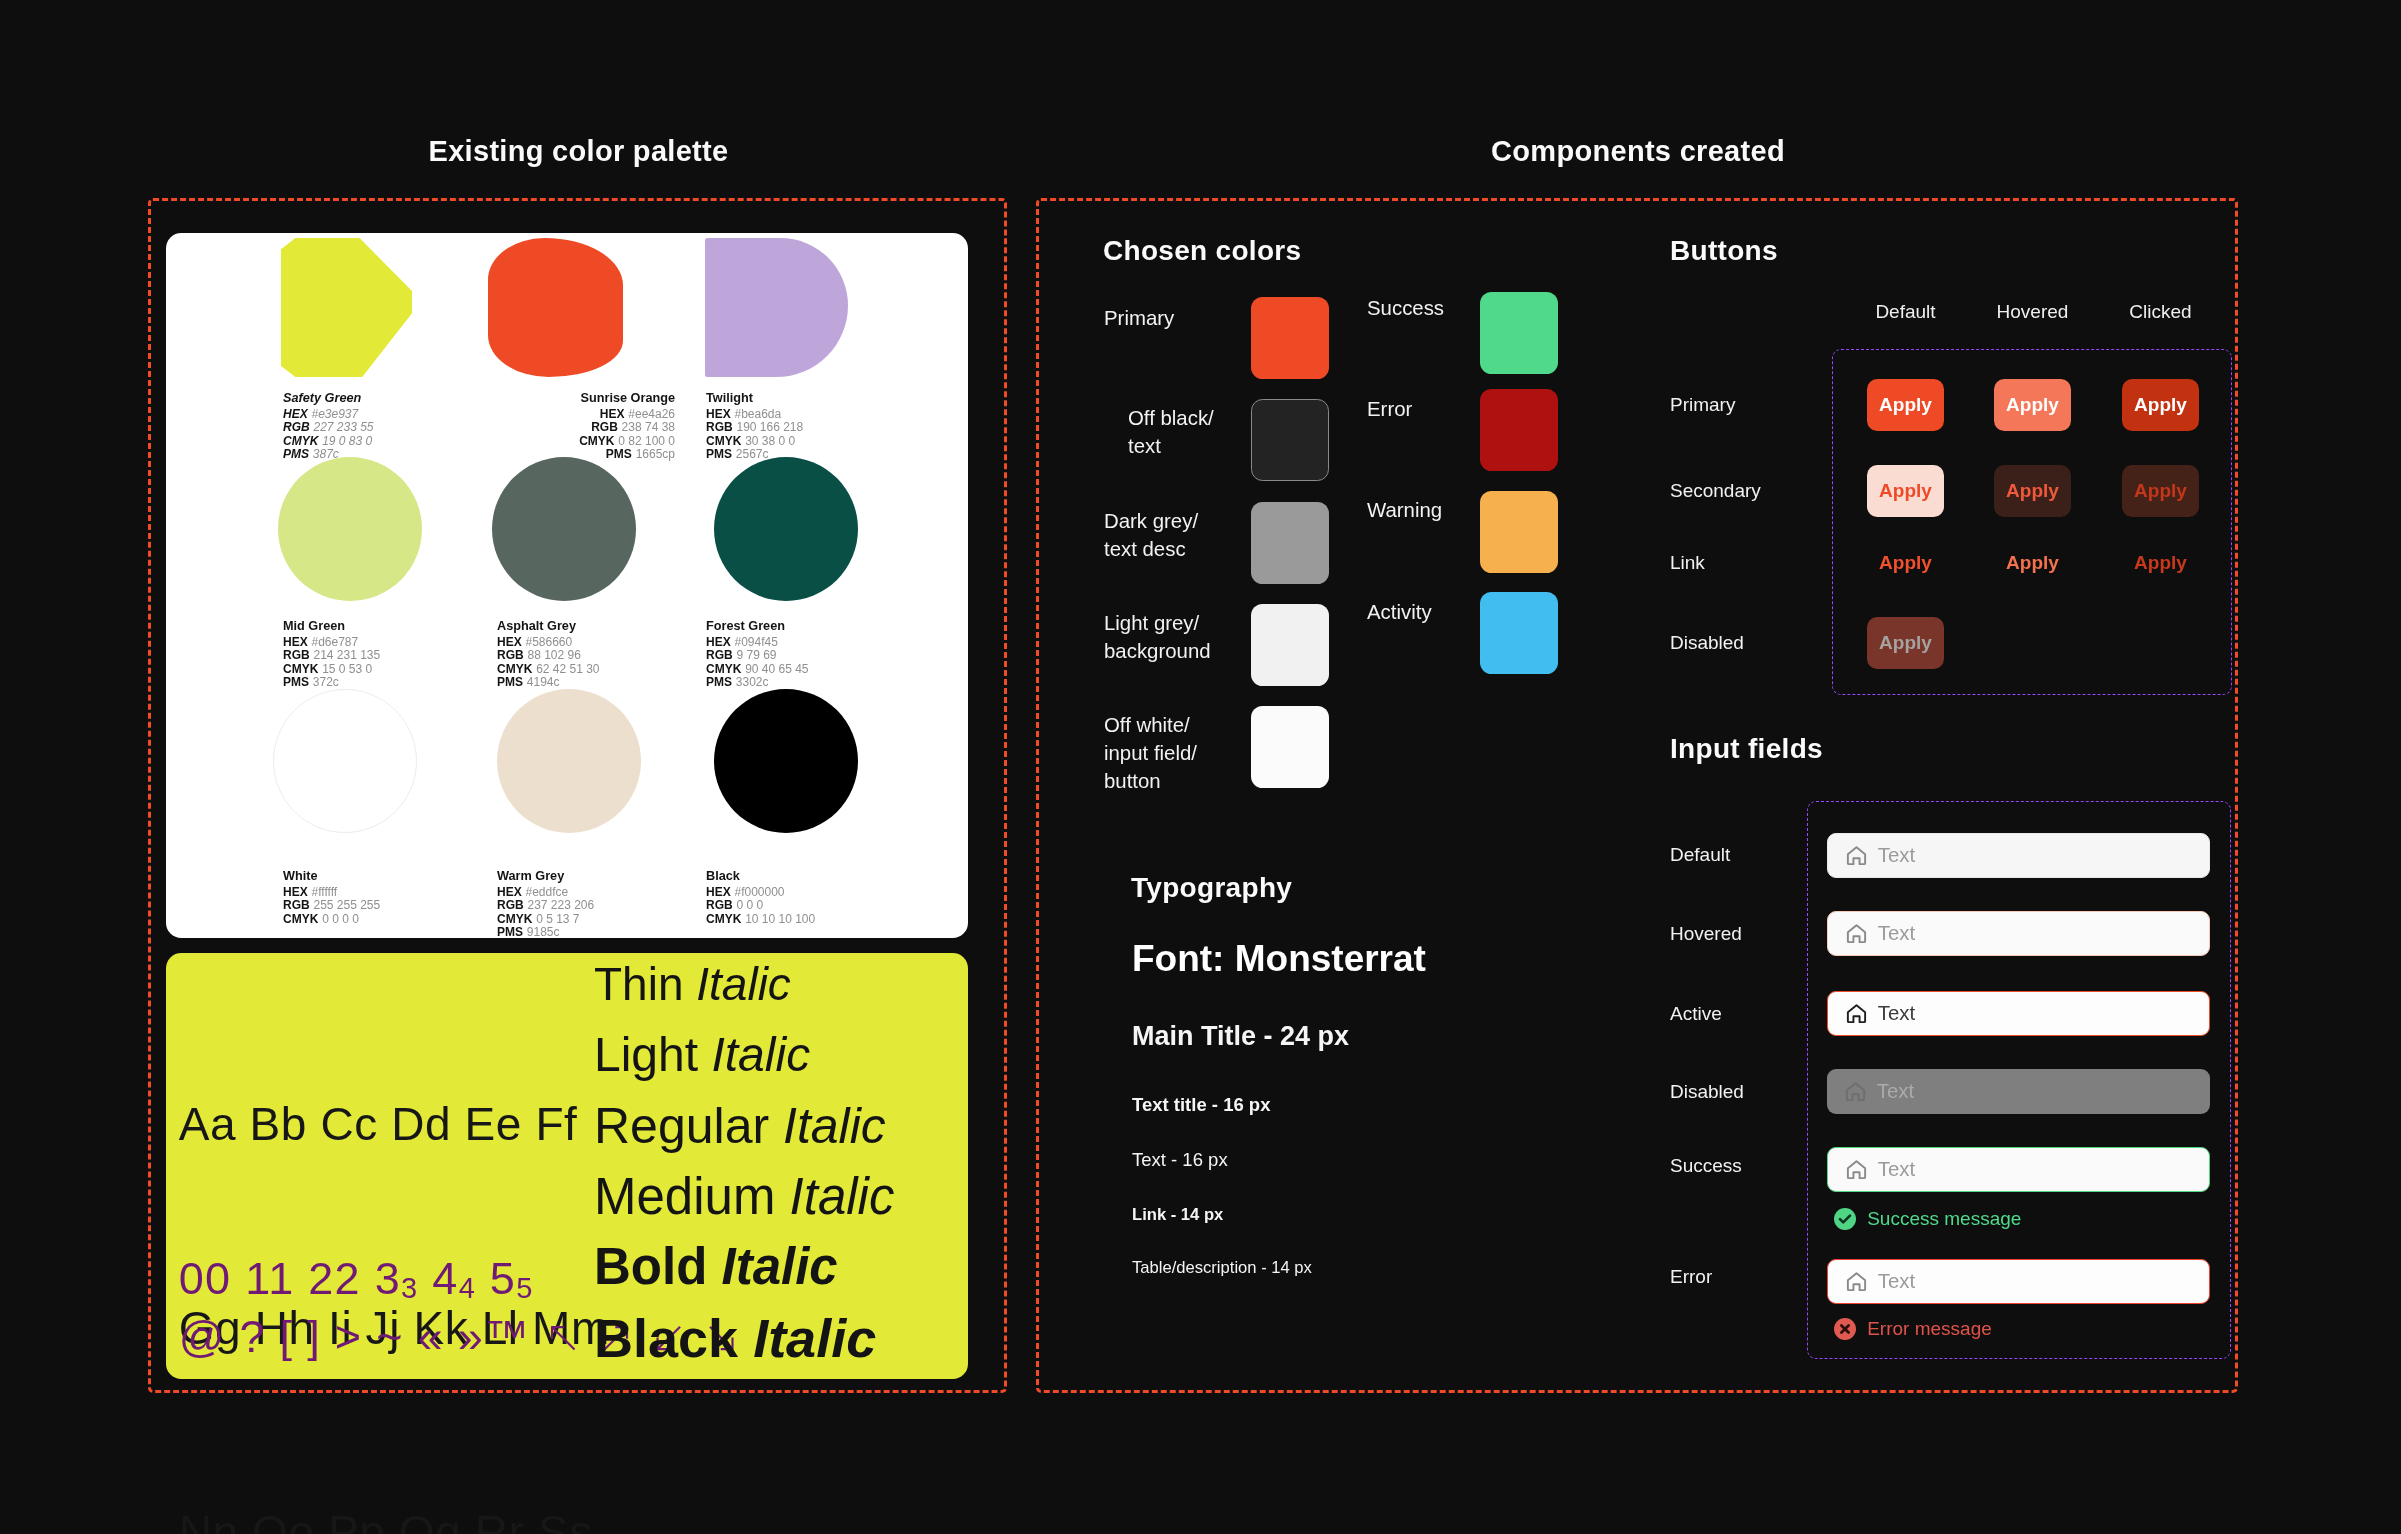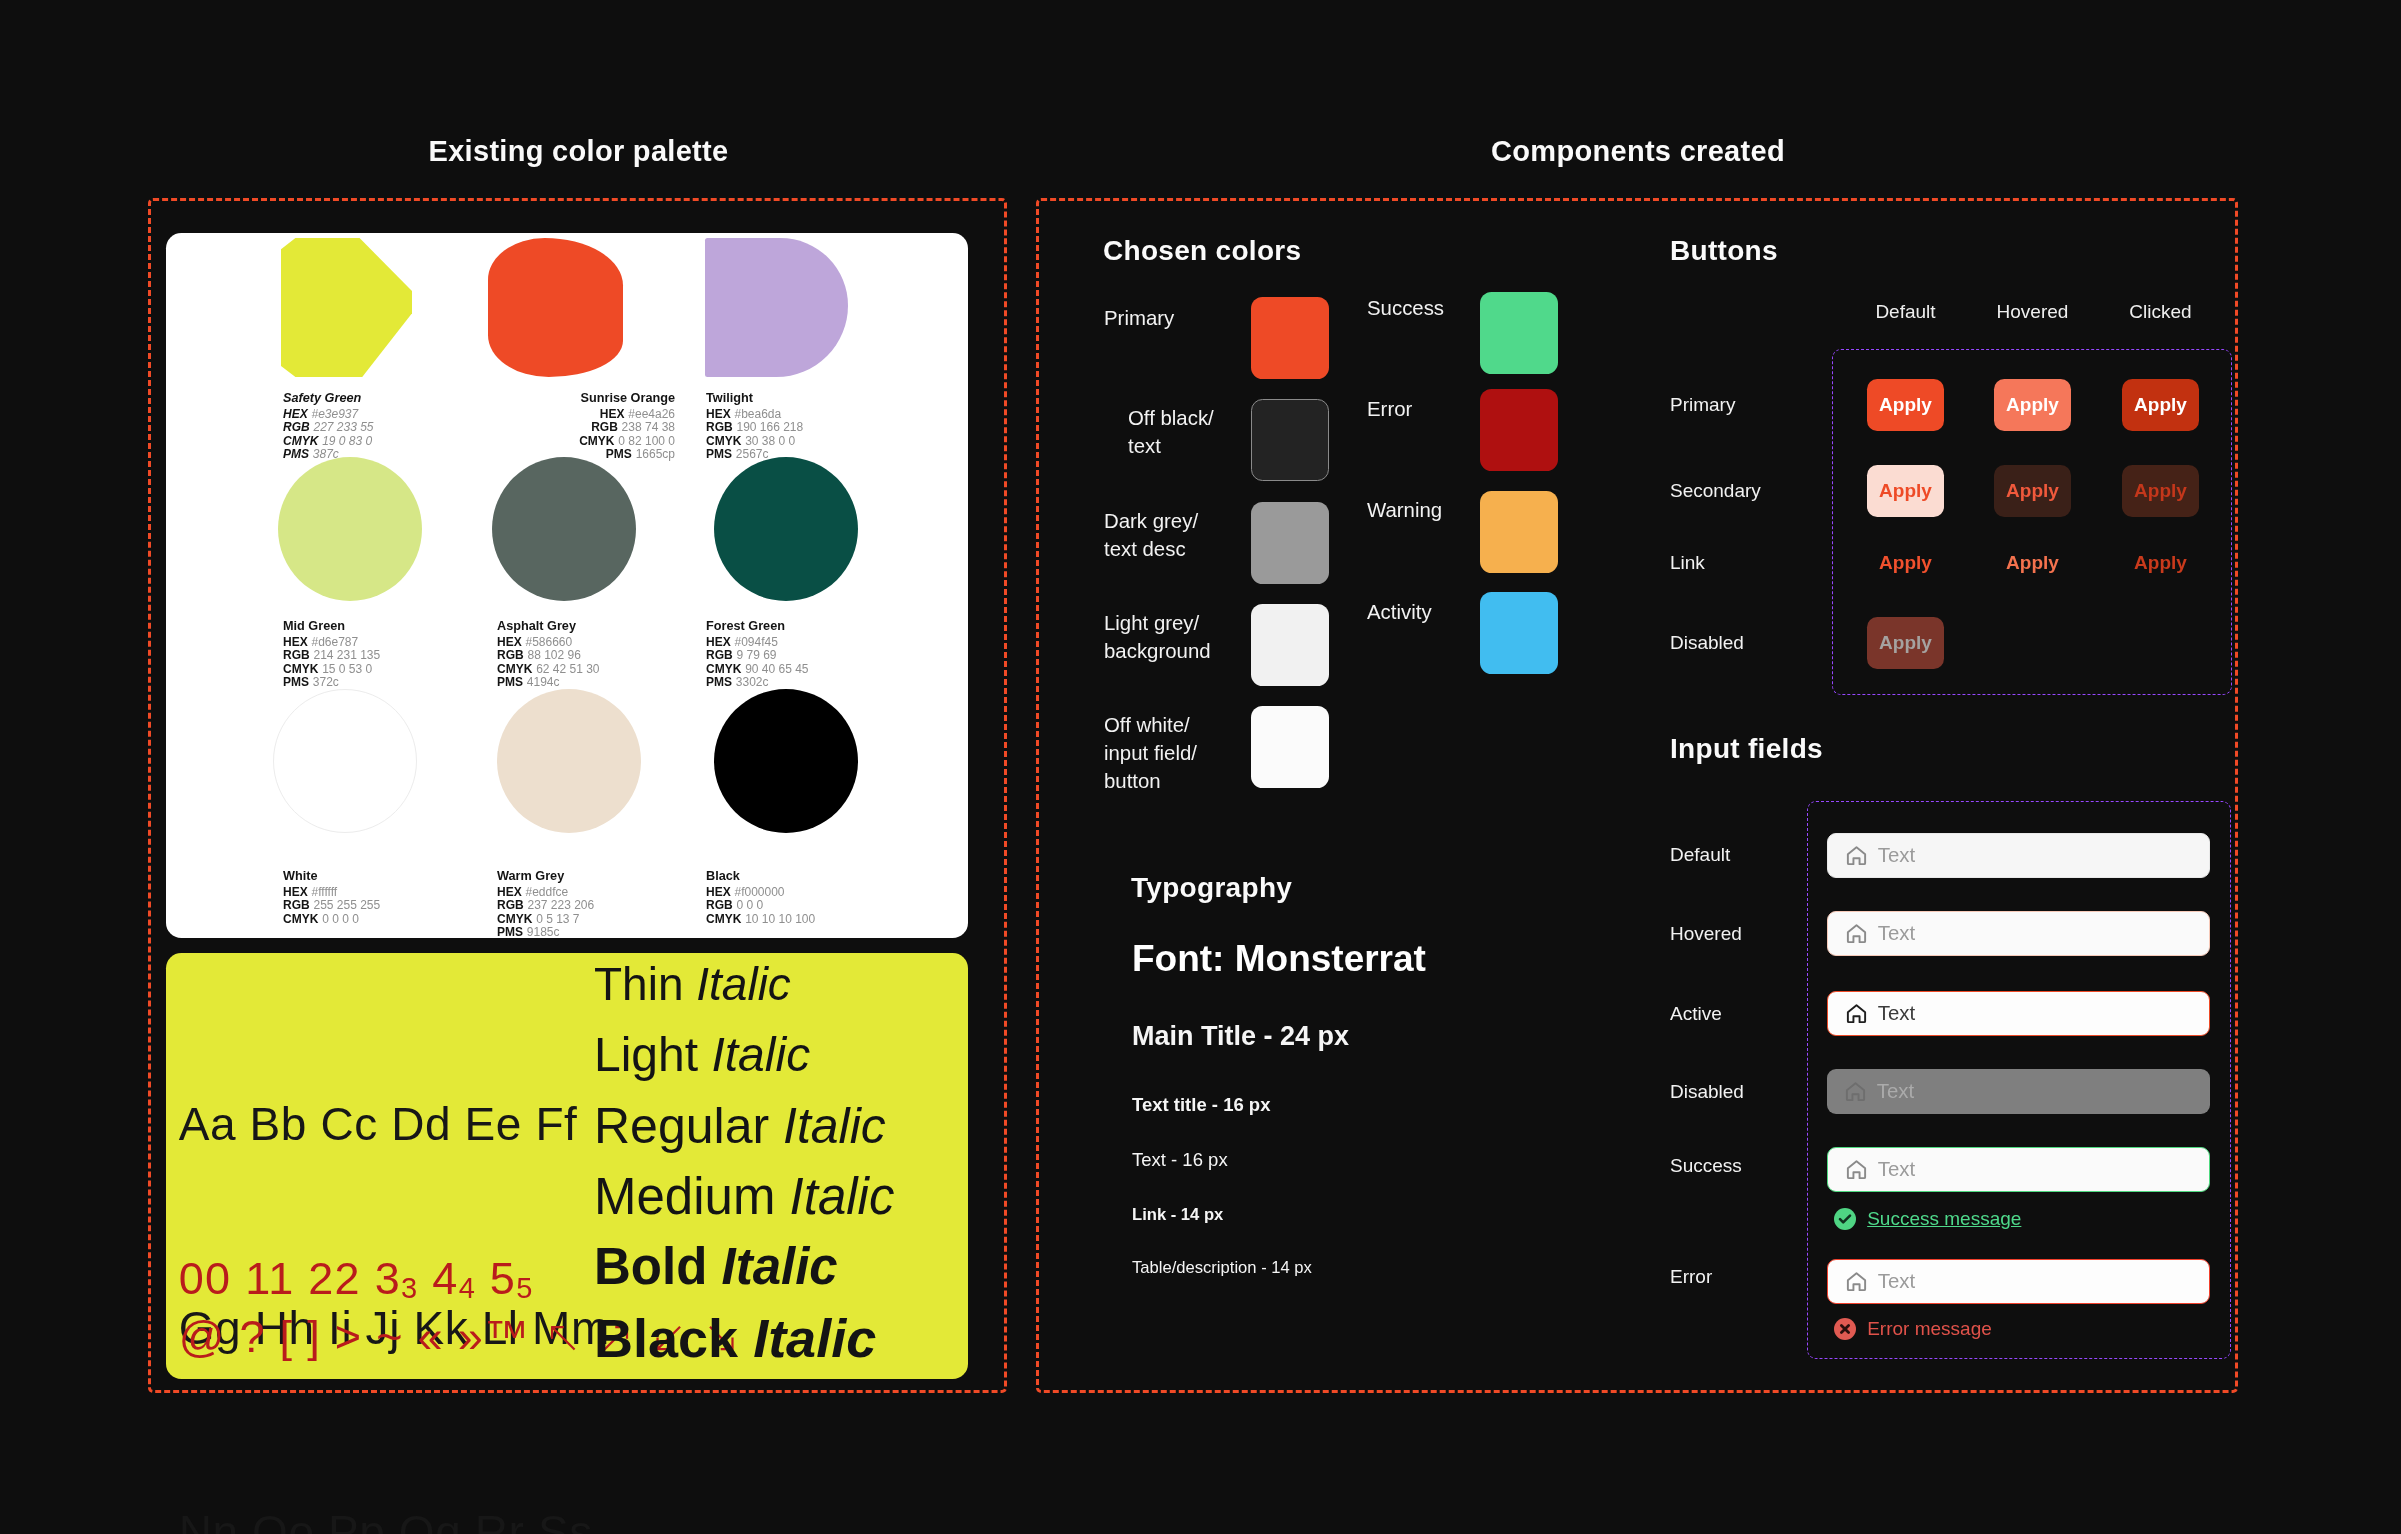--- a/index.html
+++ b/index.html
@@ -17,21 +17,21 @@
   .shape-blob{border-radius:42% 58% 55% 45% / 30% 34% 26% 30%;}
   .shape-d{border-radius:3.8px 102px 108px 3.8px;}
   .shape-circle{border-radius:50%;width:144px;height:144px;}
   .bordered{border:1.3px solid #ececec;box-sizing:border-box;}
   
   .pinfo{position:absolute;width:191px;color:#8f8f8f;font-size:12px;line-height:13.4px;}
   .pinfo .pname{font-size:12.7px;font-weight:700;color:#141414;margin-bottom:2.5px;}
   .pinfo b{color:#141414;font-weight:700;margin-right:3.8px;}
   
   .alpha{font-size:46px;font-weight:300;line-height:68px;color:#171717;letter-spacing:0.6px;white-space:pre;}
-  .numline{font-size:45px;font-weight:300;color:#b91c1c;letter-spacing:1.3px;}
+  .numline{font-size:45px;font-weight:300;color:#701a75;letter-spacing:1.3px;}
   .numline .sm{font-size:29px;position:relative;top:3.8px;}
   .wline{color:#141414;white-space:nowrap;}
   .wline i{font-style:italic;}
   
   .h2{font-size:28px;font-weight:700;color:#fafafa;letter-spacing:0.3px;}
   .clabel{font-size:20.4px;line-height:28px;color:#f2f2f2;font-weight:400;}
   .cswatch{position:absolute;width:78px;height:82px;border-radius:11.5px;}
   .sw-border{border:1.3px solid #8a8a8a;box-sizing:border-box;}
   
   .ts-font{font-size:37px;font-weight:700;color:#ffffff;}
@@ -62,21 +62,21 @@
   .in-def{border:1.3px solid #e9e9e9;}
   .in-hov{border:1.9px solid #f6c9b8;background:#fafafa;}
   .in-act{border:1.9px solid #ee4a26;background:#fdfdfd;}
   .in-act svg{color:#1f1f1f;} .in-act .ph{color:#3c3c3c;}
   .in-dis{background:#7f7f7f;border:none;}
   .in-dis svg{color:#6e6e6e;} .in-dis .ph{color:#ababab;}
   .in-suc{border:1.9px solid #4ed97f;background:#fafafa;}
   .in-err{border:1.9px solid #f2402c;background:#fdfdfd;}
   .msg{position:absolute;display:flex;align-items:center;gap:10.2px;font-size:19px;}
   .msg svg{width:24px;height:24px;flex:none;}
-  .msg-suc{color:#4fd98b;text-decoration:underline;} .msg-err{color:#e0524a;}
+  .msg-suc{color:#4fd98b;} .msg-err{color:#e0524a;}
 </style>
 </head>
 <body>
 
 <div class="canvas">
 
   <div class="abs panel-title" style="left:148px;top:135px;width:861px;">Existing color palette</div>
 
   <div class="abs frame-orange" style="left:148px;top:198px;width:853px;height:1189px;"></div>
 

